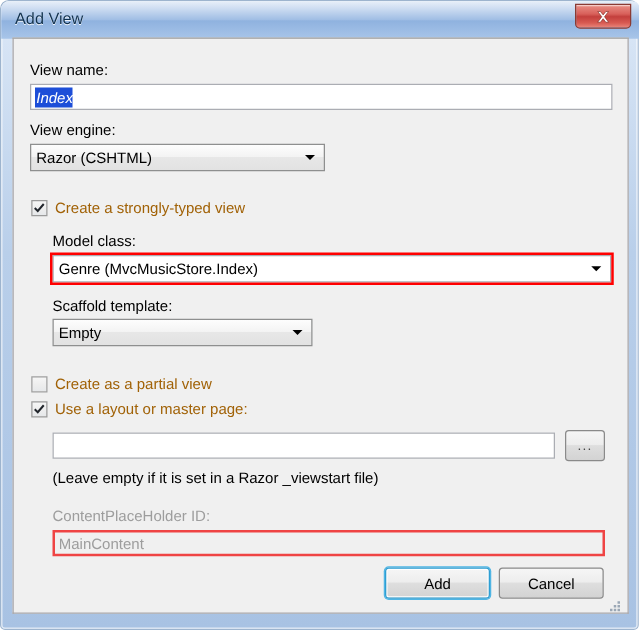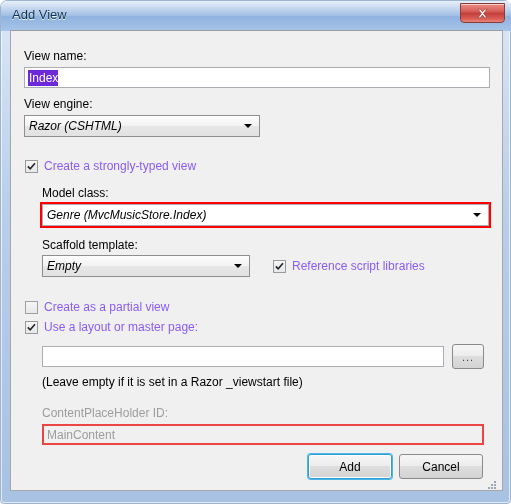--- a/index.html
+++ b/index.html
@@ -110,37 +110,37 @@
     padding: 0 3px;
     cursor: text;
   }
   .textbox.disabled {
     background: #f0f0f0;
     border: 2px solid #ef4444;
     color: #9d9d9d;
     cursor: default;
   }
   .sel {
-    background: #6d28d9;
+    background: #1d4ed8;
     color: #ffffff;
     padding: 1px 0 1px 1px;
+    font-style: italic;
   }
 
   .combo {
     position: absolute;
     box-sizing: border-box;
     background: linear-gradient(to bottom, #fdfdfd 0%, #f3f3f3 48%, #e7e7e7 50%, #e2e2e2 100%);
     border: 1px solid #8e8f8f;
     font-size: 12px;
     color: #000000;
     display: flex;
     align-items: center;
     padding: 0 20px 0 4px;
     cursor: default;
-    font-style: italic;
   }
   .combo.editable {
     background: #ffffff;
     border: 1px solid #abadb3;
   }
   .combo .arrow {
     position: absolute;
     right: 7px;
     top: 50%;
     margin-top: -2px;
@@ -172,21 +172,21 @@
     margin-right: 6px;
     position: relative;
     flex: 0 0 auto;
   }
   .cb.checked { border-color: #9a9a9a; }
   .cb.checked svg {
     position: absolute;
     left: 1px;
     top: 1px;
   }
-  .cb-label { font-size: 12px; color: #8b5cf6; white-space: nowrap; }
+  .cb-label { font-size: 12px; color: #a16207; white-space: nowrap; }
 
   
   .btn {
     position: absolute;
     box-sizing: border-box;
     background: linear-gradient(to bottom, #f6f6f6 0%, #ededed 46%, #dedede 50%, #d3d3d3 100%);
     border: 1px solid #8a8a8a;
     border-radius: 3px;
     font-size: 12px;
     color: #000000;
@@ -259,28 +259,20 @@
       <span class="arrow"></span>
     </div>
     <div class="redbox" style="left:29px; top:171px; width:451px; height:26px;"></div>
 
     <div class="label" style="left:31px; top:207px;">Scaffold template:</div>
     <div class="combo" style="left:31px; top:224px; width:208px; height:22px;">
       <span>Empty</span>
       <span class="arrow"></span>
     </div>
 
-    <div class="cb-row" style="left:262px; top:228px;">
-      <span class="cb checked">
-        <svg width="9" height="9" viewBox="0 0 9 9">
-          <path d="M0.8 4.4 L3.2 6.8 L8.0 1.2" fill="none" stroke="#21252b" stroke-width="1.6"></path>
-        </svg>
-      </span>
-      <span class="cb-label">Reference script libraries</span>
-    </div>
 
     <div class="cb-row" style="left:14px; top:269px;">
       <span class="cb"></span>
       <span class="cb-label">Create as a partial view</span>
     </div>
 
     <div class="cb-row" style="left:14px; top:289px;">
       <span class="cb checked">
         <svg width="9" height="9" viewBox="0 0 9 9">
           <path d="M0.8 4.4 L3.2 6.8 L8.0 1.2" fill="none" stroke="#21252b" stroke-width="1.6"></path>

